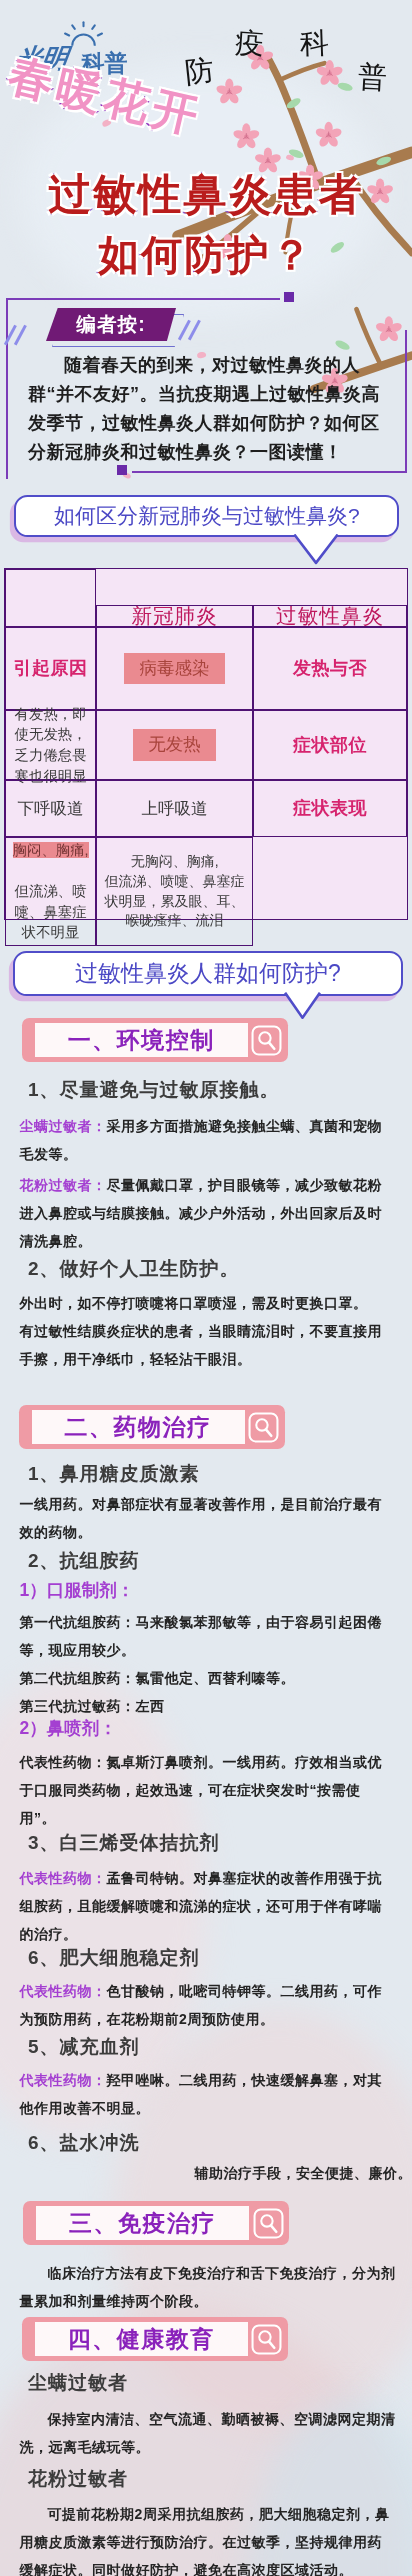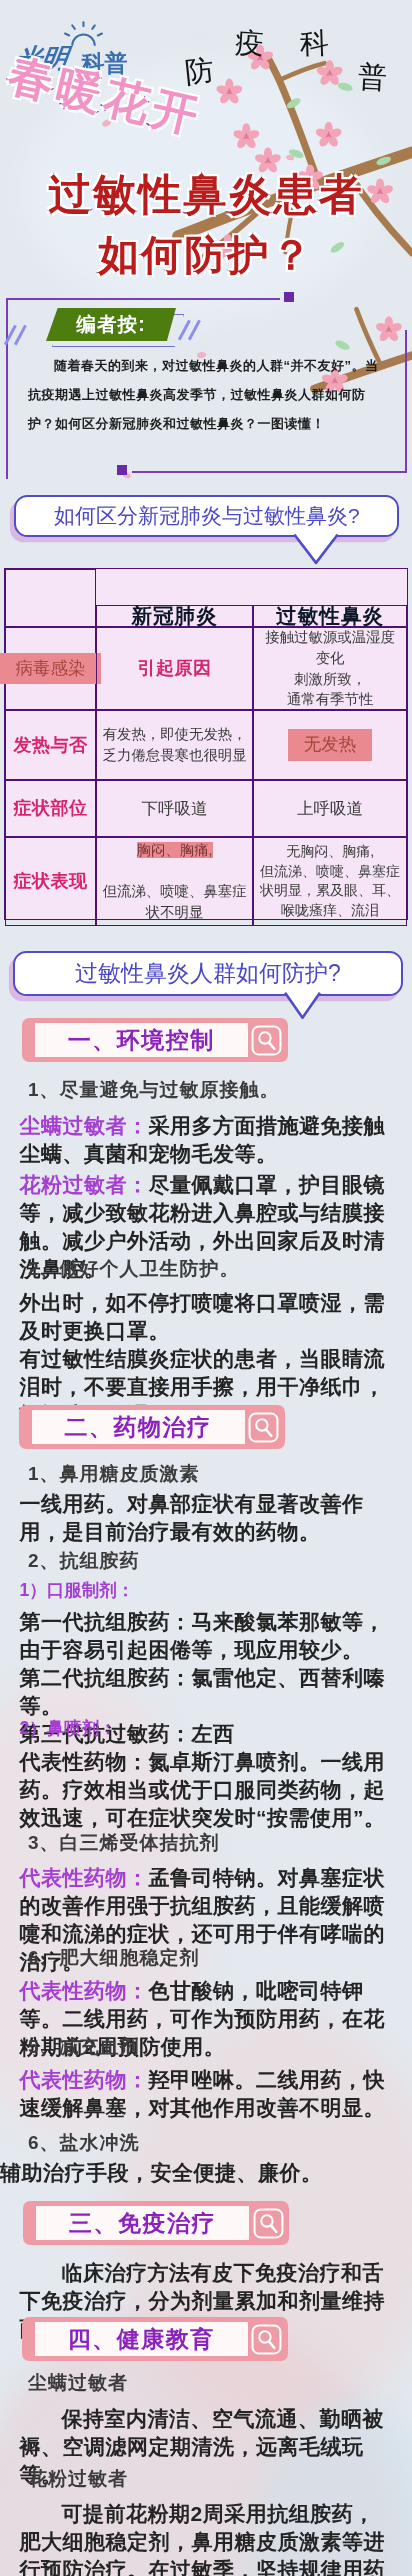--- a/index.html
+++ b/index.html
@@ -39,69 +39,69 @@
   .title2, .title3 { position:absolute; left:0; width:412px; text-align:center; font-weight:800;
     color:#b91c1c; -webkit-text-stroke:1.5px #8f5fd6; paint-order:stroke; letter-spacing:2.1px;
     text-shadow:2.1px 2.1px 0 #fff,-2.1px 2.1px 0 #fff,2.1px -2.1px 0 #fff,-2.1px -2.1px 0 #fff; }
   .title2 { top:166px; font-size:43px; }
   .title3 { top:228px; font-size:41px; }
 
   
   .fline { position:absolute; background:#7b3cb8; }
   .fsq   { position:absolute; width:10.3px; height:10.3px; background:#6a2aa8; }
   .slash { position:absolute; width:2.6px; height:21.6px; background:#8d8dea; transform:rotate(28deg); }
-  .badge { position:absolute; left:46px; top:308px; width:130px; height:33px; background:#4d7c0f;
+  .badge { position:absolute; left:46px; top:308px; width:130px; height:33px; background:#701a75;
     clip-path:polygon(9% 0,100% 0,93% 100%,0 100%);
     display:flex; align-items:center; justify-content:center;
     color:#fff; font-size:19.6px; font-weight:700; letter-spacing:1px; }
   .badge-shadow { position:absolute; left:52px; top:314px; width:132px; height:33px; background:transparent;
     border:1.5px solid #6f6fd0; clip-path:polygon(9% 0,100% 0,93% 100%,0 100%); }
-  .ed-body { position:absolute; left:28px; top:351px; width:359px; font-size:13px; line-height:29px;
+  .ed-body { position:absolute; left:28px; top:351px; width:359px; font-size:18px; line-height:29px;
     color:#1e1e1e; font-weight:600; text-indent:2em; letter-spacing:0.5px; }
 
   
   .bubble { position:absolute; background:#fff; border:2.6px solid #504dc9; border-radius:13.4px;
     box-shadow:-4.1px 5.2px 0 rgba(216,178,226,.9);
     display:flex; align-items:center; justify-content:center;
     color:#4b48c5; font-weight:400; }
   .bub1 { left:14.4px; top:495px; width:385px; height:42px; font-size:21px; }
   .bub2 { left:13px; top:951px; width:390px; height:45px; font-size:23px; }
   .tail { position:absolute; }
 
   
   .ctable { position:absolute; left:4.1px; top:568px; width:404px; height:352px;
     border:1.5px solid #4f1273; background:#f5e5f6;
     display:grid; grid-template-columns:91px 157px 1fr;
     grid-template-rows:58px 83px 70px 57px 1fr; }
   .cell { border:1.5px solid #4f1273; display:flex; flex-direction:column; align-items:center;
     justify-content:center; text-align:center; padding:2.1px 4.1px; color:#3a3a3a;
     font-size:14.4px; line-height:20.6px; white-space:pre-line; }
-  .cell.colh { font-size:20.6px; font-weight:700; color:#0f172a; letter-spacing:1px;margin-top:36px; }
+  .cell.colh { font-size:20.6px; font-weight:400; color:#be185d; letter-spacing:1px;margin-top:36px; }
   .cell.rowh { font-size:18px; font-weight:700; color:#d6246e; letter-spacing:0.5px; }
   .redbox { display:inline-block; background:#ea8a90; color:#a8443c; font-size:17.5px;
     padding:5.2px 15.5px; line-height:21.6px; white-space:nowrap; }
   .hl { background:#ea8a90; color:#743434; }
 
   
   .sec-box { position:absolute; width:266px; height:44px; background:#ef9ba5; border-radius:7.2px; }
   .sec-box .inner { position:absolute; left:5.2px; top:5.2px; bottom:5.2px; right:40px;
     background:rgba(255,255,255,.93); display:flex; align-items:center; justify-content:center;margin-left:8px; }
   .sec-box .inner span { font-size:23px; font-weight:800; color:#8a22bb; letter-spacing:1.5px; }
   .sec-box svg { position:absolute; right:5.2px; top:6.7px; }
 
   
   .sub-h { position:absolute; left:0; width:412px; text-align:left; font-size:19px; font-weight:700;
     color:#3c3c3c; letter-spacing:1px;margin-left:28px; }
-  .para { position:absolute; left:19.6px; width:376px; font-size:21px; line-height:28px; color:#242424;
+  .para { position:absolute; left:19.6px; width:376px; font-size:14px; line-height:28px; color:#242424;
     font-weight:600; letter-spacing:0.5px; }
   .pre { white-space:pre-line; }
   .indent { text-indent:2em; }
   .plabel { color:#a43fd1; font-weight:700; }
   .plabel-line { position:absolute; left:19.6px; font-size:17.5px; font-weight:700; color:#a43fd1; }
-  .centered { left:0; width:412px; text-align:left; }
+  .centered { left:0; width:412px; text-align:right; }
 </style>
 </head>
 <body>
 
 <div id="poster">
 
   <div class="blob b5"></div>
   <div class="blob b1"></div>
   <div class="blob b2"></div>
   <div class="blob b3"></div>
@@ -207,27 +207,24 @@
   </div>
   <svg class="tail" style="left:289px;top:534px" width="54" height="32" viewBox="0 0 104 62">
     <path d="M10,1 L52,56 L94,1" fill="#ffffff" stroke="#504dc9" stroke-width="5" stroke-linejoin="round"></path>
   </svg>
 
   <div class="ctable">
     <div class="cell"></div>
     <div class="cell colh">新冠肺炎</div>
     <div class="cell colh">过敏性鼻炎</div>
 
+    <div class="cell rowh">引起原因</div>
     <div class="cell">
       <span class="redbox">病毒感染</span>
     </div>
-    <div class="cell rowh">引起原因</div>
-    <div class="cell">接触过敏源或温湿度变化
-刺激所致，
-通常有季节性</div>
 
     <div class="cell rowh">发热与否</div>
     <div class="cell">有发热，即使无发热，
 乏力倦怠畏寒也很明显</div>
     <div class="cell">
       <span class="redbox">无发热</span>
     </div>
 
     <div class="cell rowh">症状部位</div>
     <div class="cell" style="font-size:16.5px">下呼吸道</div>

